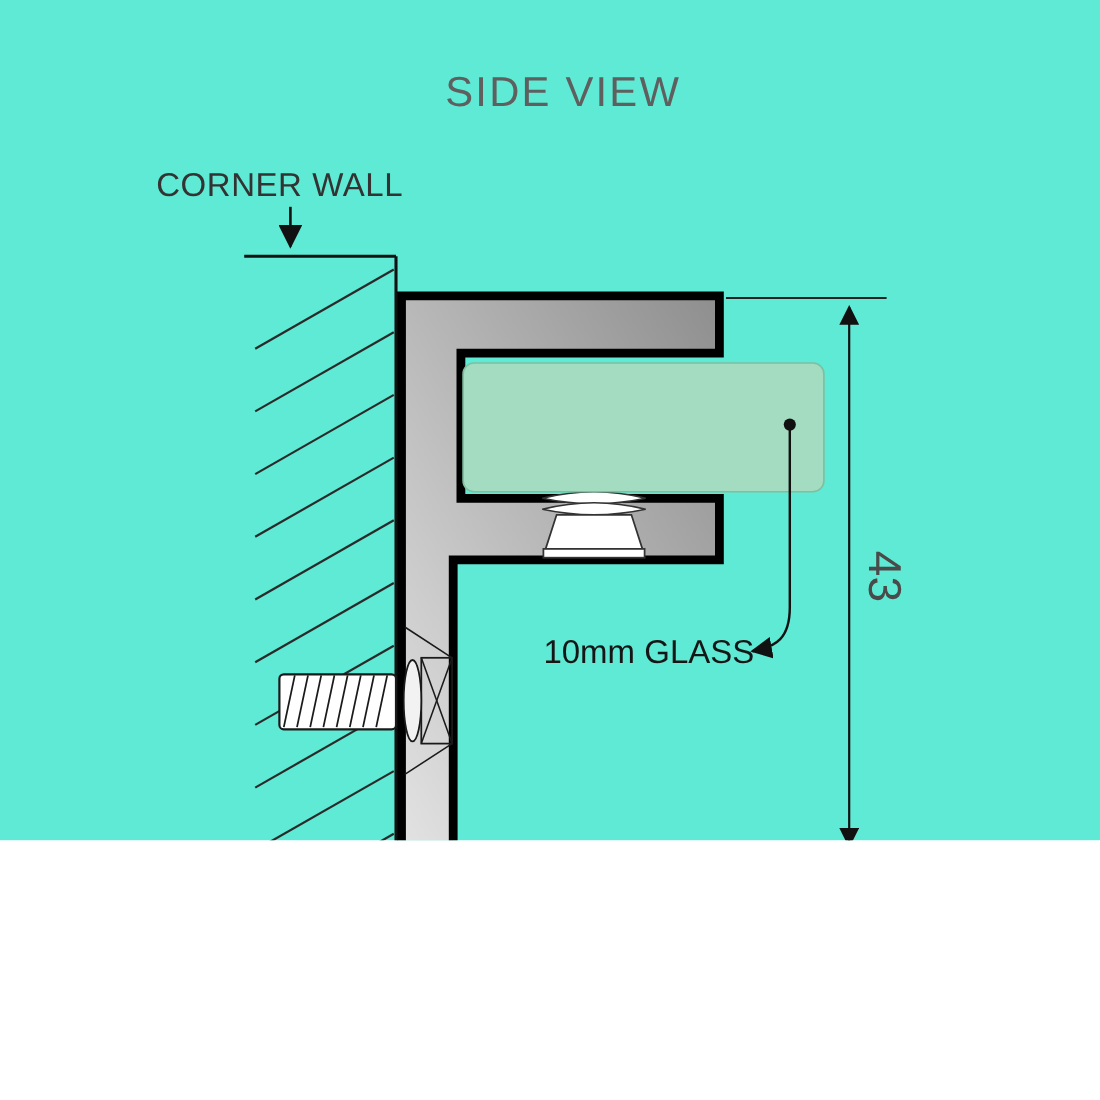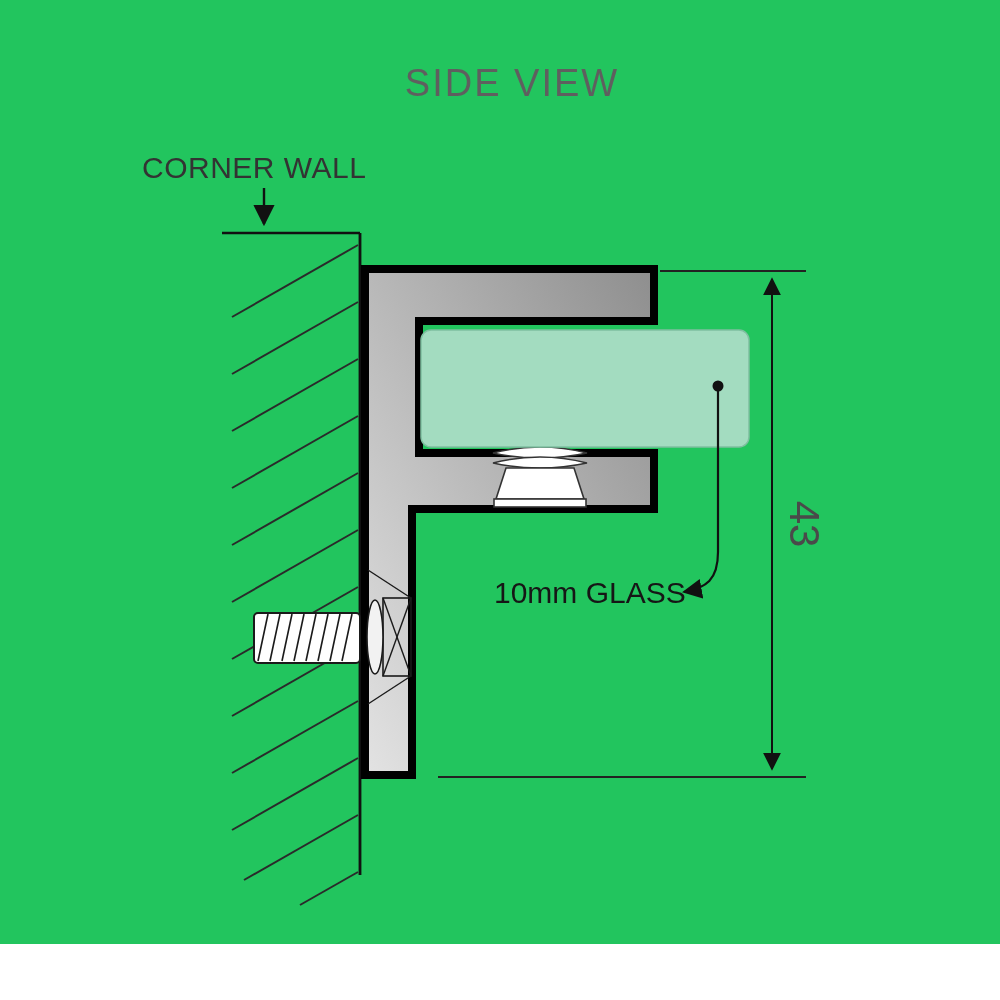--- a/index.html
+++ b/index.html
@@ -1,19 +1,19 @@
 <!DOCTYPE html>
 <html><head>
 <meta charset="utf-8">
 <style>
   html,body{margin:0;padding:0;background:#ffffff;}
   .canvas{
     position:relative;
-    width:1000px;height:944px;
-    background:#22c55e;
+    width:1000px;height:764px;
+    background:#5eead4;
     font-family:"Liberation Sans", sans-serif;
     overflow:hidden;
   }
   svg{display:block;}
   text{font-family:"Liberation Sans", sans-serif;}
   .title-text{font-size:38px;fill:#5f5f5f;letter-spacing:2px;}
   .wall-label{font-size:30px;fill:#333333;letter-spacing:.5px;}
   .glass-label{font-size:30px;fill:#161616;}
   .dim-label{font-size:42px;fill:#4a4a4a;}
   .thin{stroke:#222222;stroke-width:1.8;fill:none;}

